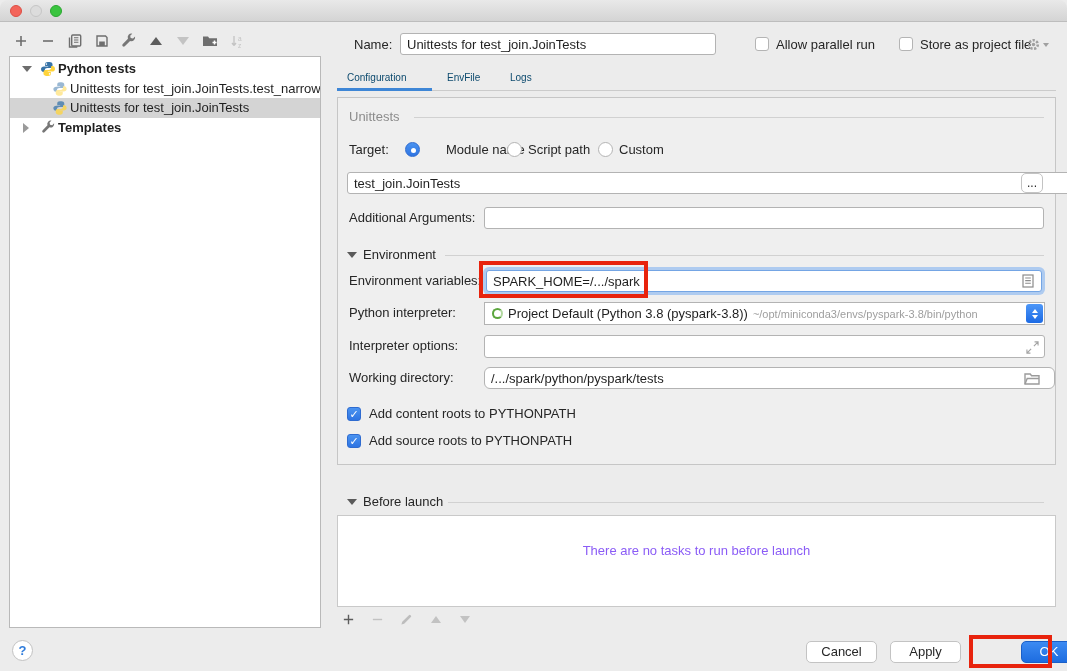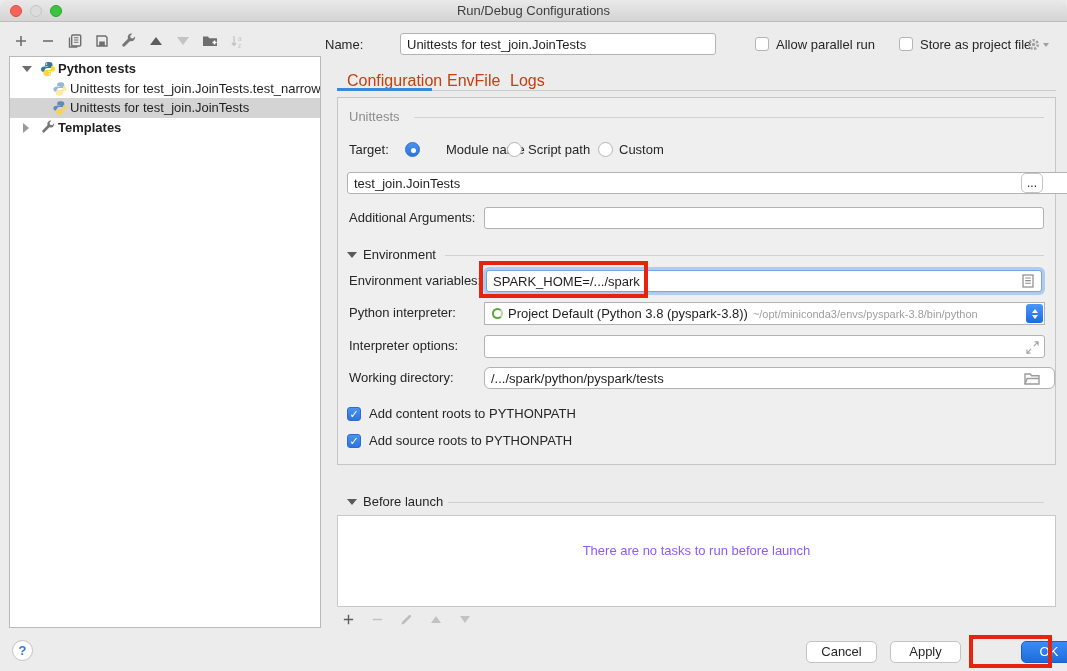--- a/index.html
+++ b/index.html
@@ -46,21 +46,21 @@
   
   .lbl { position:absolute; font-size:13px; line-height:16px; color:#262626; white-space:nowrap; }
   .lbl.gray { color:#8c8c8c; }
   .hline { position:absolute; height:1px; background:#d1d1d1; }
   .field { position:absolute; height:22px; background:#fff; border:1px solid #b3b3b3;
     border-radius:3px; font-size:13px; color:#1f1f1f; padding:0 6px; font-family:inherit; outline:none; }
   .groupbox { position:absolute; left:337px; top:97px; width:719px; height:368px;
     background:#efefef; border:1px solid #c6c6c6; }
 
   
-  .tab { position:absolute; top:72px; font-size:16px; color:#c2410c; }
+  .tab { position:absolute; top:72px; font-size:10px; color:#0c4a6e; }
   .tabline { position:absolute; left:337px; top:90px; width:719px; height:1px; background:#cbcbcb; }
   .tabsel { position:absolute; left:337px; top:88px; width:95px; height:3px; background:#3e86d6; }
 
   
   .cb { position:absolute; width:14px; height:14px; border-radius:3px; background:#fff; border:1px solid #b4b4b4; }
   .cb.on { background:linear-gradient(#4a93f0,#2e74e2); border:1px solid #2e6bd0; color:#fff;
     font-size:11px; line-height:13px; text-align:center; }
   .cb.on::after { content:"✓"; }
   .radio { position:absolute; width:15px; height:15px; border-radius:50%; background:#fff; border:1px solid #b4b4b4; }
   .radio.on { background:linear-gradient(#4a93f0,#2e74e2); border:1px solid #2e6bd0; }
@@ -103,21 +103,20 @@
 </style>
 </head>
 <body>
 
 <div class="win">
 
   <div class="titlebar">
     <span class="tl red"></span>
     <span class="tl gray"></span>
     <span class="tl green"></span>
-    <div class="title">Run/Debug Configurations</div>
   </div>
 
   <div class="ltb">
     <span class="ti">
       <svg width="14" height="14" viewBox="0 0 14 14">
           <path d="M7 2v10M2 7h10" stroke="#6e6e6e" stroke-width="1.6"></path>
         </svg>
       </span>
     <span class="ti">
       <svg width="14" height="14" viewBox="0 0 14 14">
@@ -196,21 +195,21 @@
       <span class="ticon" style="left:31px;">
         <svg width="14" height="14" viewBox="0 0 16 16">
             <path d="M15 3.8a4 4 0 0 1-5.3 4.6L4 14.1a1.6 1.6 0 0 1-2.3-2.2L7.4 6A4 4 0 0 1 12 .7L9.8 2.9l.5 2.5 2.5.5z" fill="#767676"></path>
           </svg></span>
       <span class="txt" style="left:48px; font-weight:bold;">Templates</span>
     </div>
   </div>
 
   <div class="help">?</div>
 
-  <span class="lbl" style="left:325px; top:37px;">Name:</span>
+  <span class="lbl" style="left:354px; top:37px;">Name:</span>
   <input class="field" style="left: 400px; top: 33px; width: 316px;" value="Unittests for test_join.JoinTests">
   <span class="cb" style="left:755px; top:37px;"></span>
   <span class="lbl" style="left:776px; top:37px;">Allow parallel run</span>
   <span class="cb" style="left:899px; top:37px;"></span>
   <span class="lbl" style="left:920px; top:37px;">Store as project file</span>
   <span class="abs" style="left:1026px; top:37px;">
     <svg width="15" height="15" viewBox="0 0 14 14">
         <circle cx="7" cy="7" r="4" fill="none" stroke="#a0a0a0" stroke-width="2.4" stroke-dasharray="2.1 1.4"></circle>
         <circle cx="7" cy="7" r="1.6" fill="#a0a0a0"></circle>
       </svg></span>

